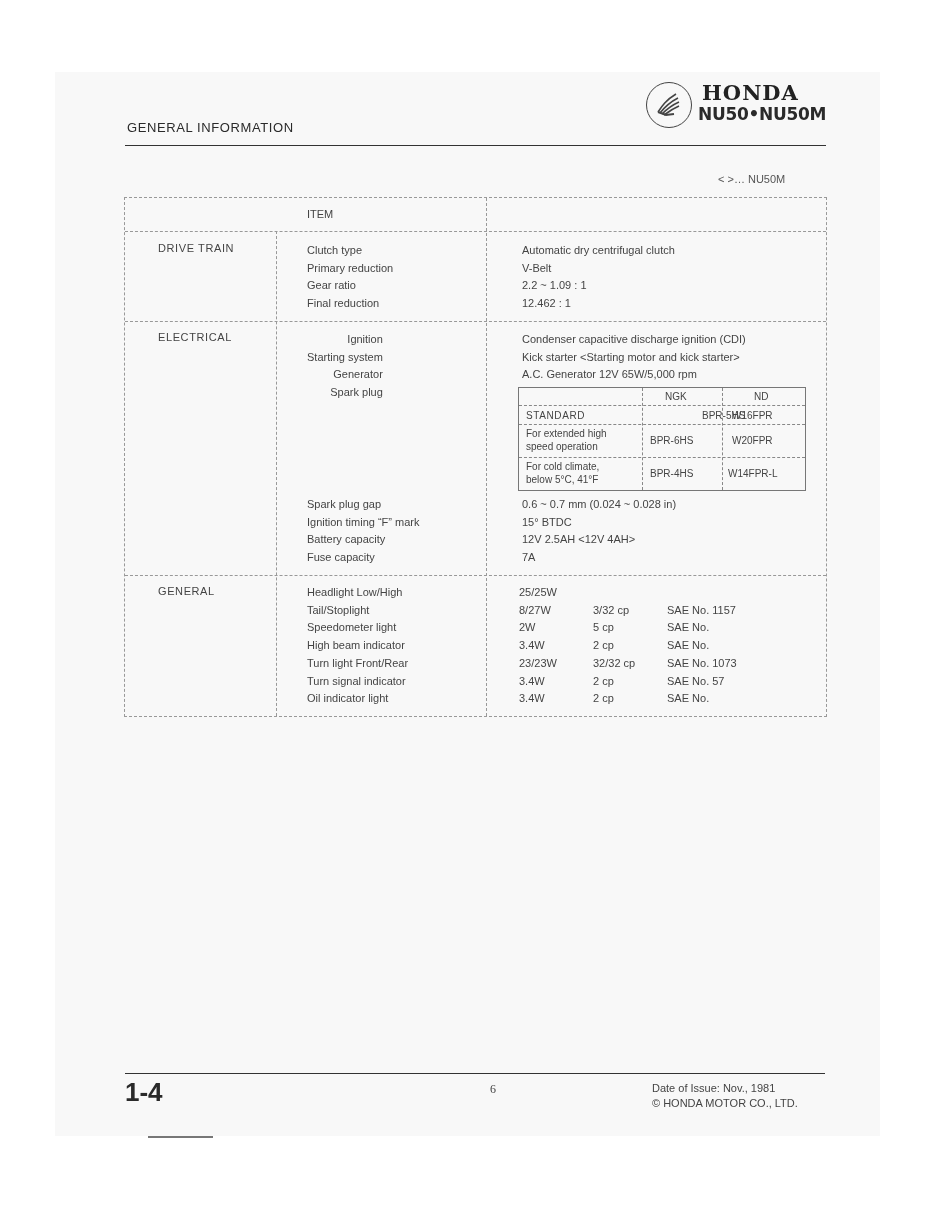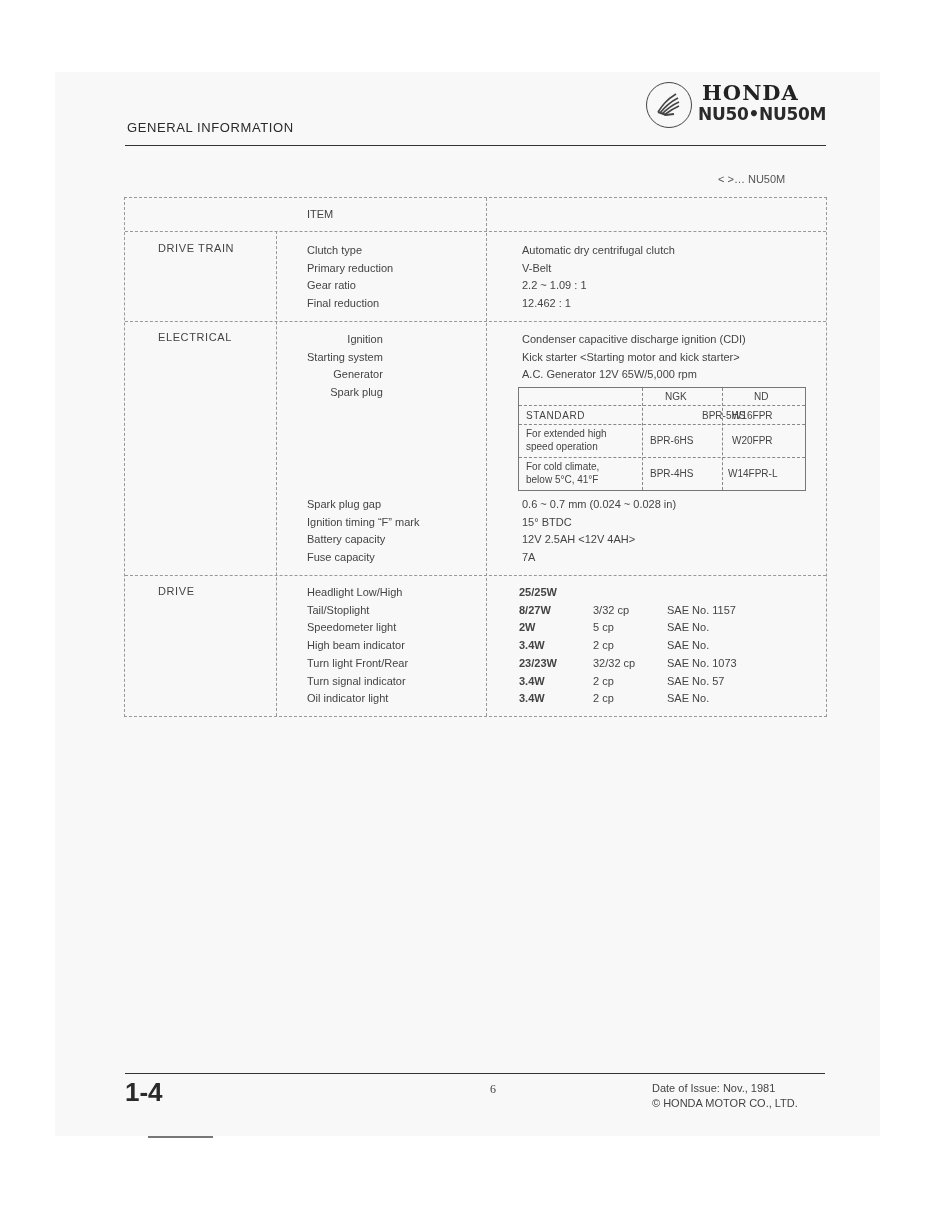--- a/index.html
+++ b/index.html
@@ -123,31 +123,31 @@
     <div>Battery capacity</div>
     <div>Fuse capacity</div>
   </div>
   <div class="cell" style="left:397px; top:298px;">
     <div>0.6 ~ 0.7 mm (0.024 ~ 0.028 in)</div>
     <div>15° BTDC</div>
     <div>12V 2.5AH  &lt;12V 4AH&gt;</div>
     <div>7A</div>
   </div>
 
-  <div class="cell cat" style="left:33px; top:385px;">DRIVE</div>
+  <div class="cell cat" style="left:33px; top:385px;">GENERAL</div>
   <div class="cell" style="left:182px; top:386px;">
     <div>Headlight Low/High</div>
     <div>Tail/Stoplight</div>
     <div>Speedometer light</div>
     <div>High beam indicator</div>
     <div>Turn light Front/Rear</div>
     <div>Turn signal indicator</div>
     <div>Oil indicator light</div>
   </div>
-  <div class="cell" style="left:394px; top:386px;font-weight:bold;">
+  <div class="cell" style="left:394px; top:386px;">
     <div>25/25W</div>
     <div>8/27W</div>
     <div>2W</div>
     <div>3.4W</div>
     <div>23/23W</div>
     <div>3.4W</div>
     <div>3.4W</div>
   </div>
   <div class="cell" style="left:468px; top:386px;">
     <div style="height:17.7px"></div>

